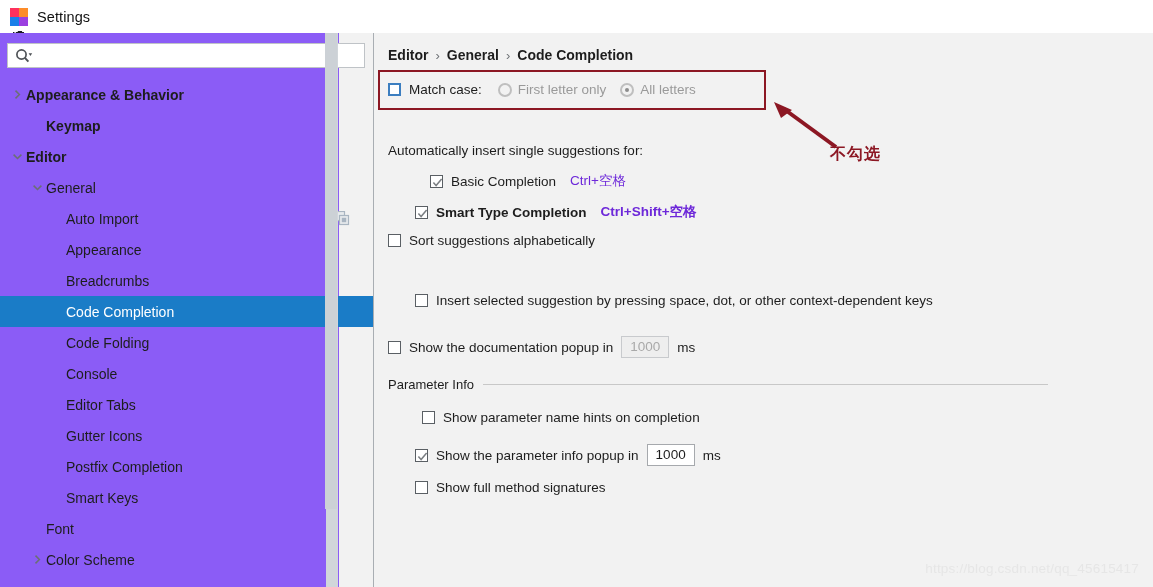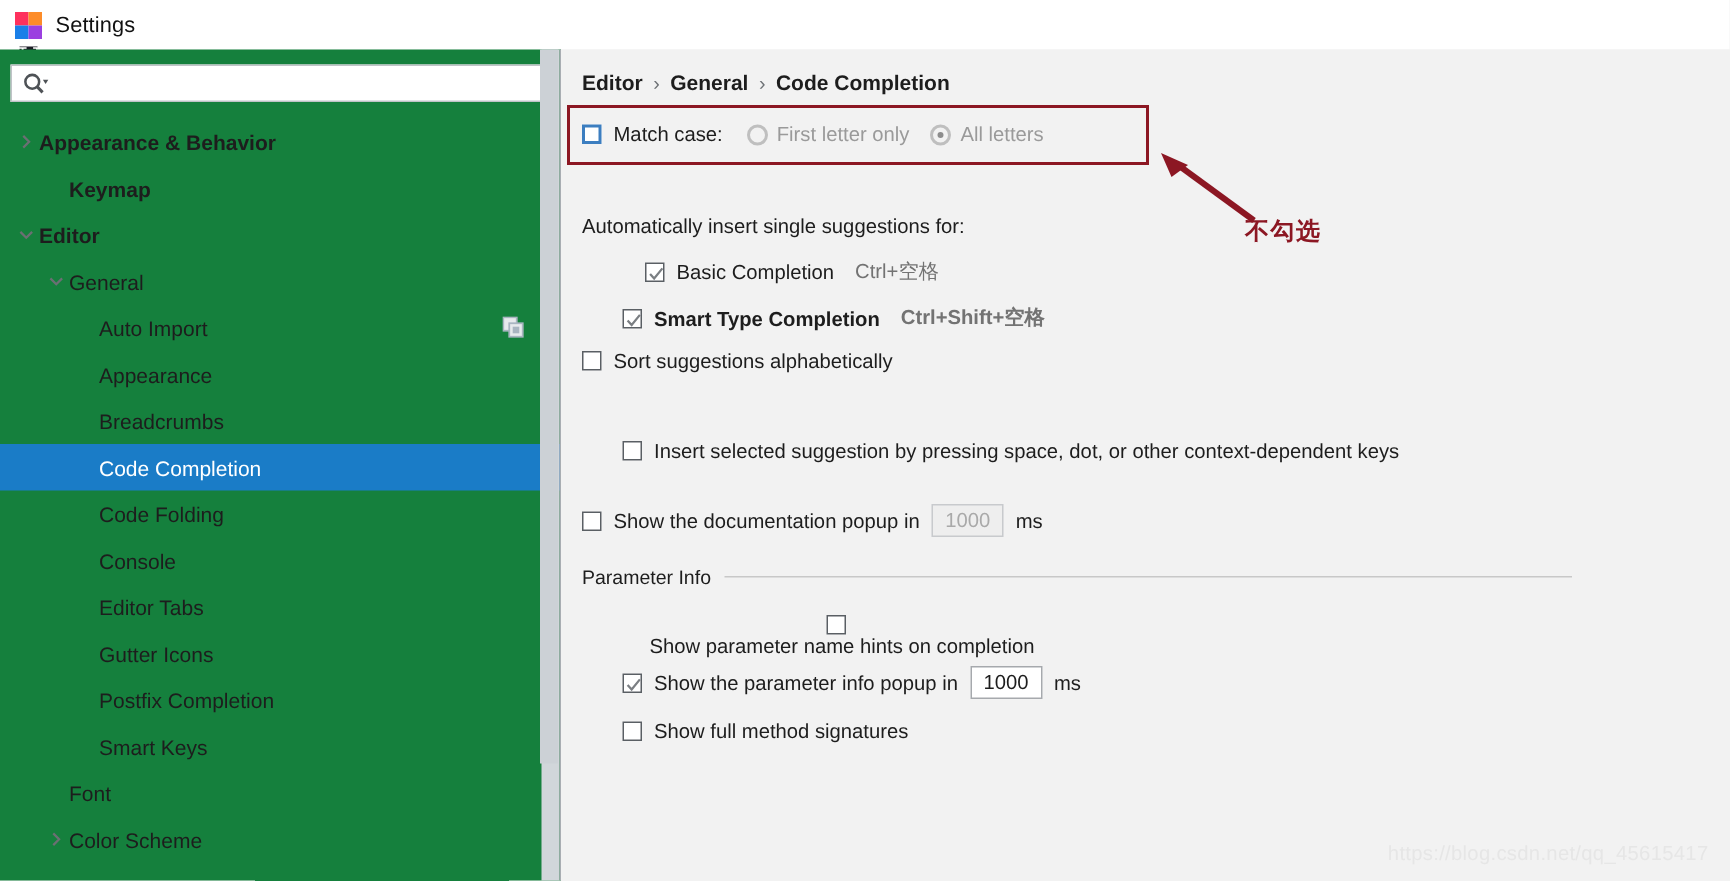--- a/index.html
+++ b/index.html
@@ -52,23 +52,23 @@
   .title-text {
     font-size: 14.5px;
     color: #111;
     letter-spacing: .1px;
   }
 
   
   .left-panel {
     position: absolute;
     left: 0; top: 33px;
-    width: 374px;
+    width: 339px;
     height: 554px;
-    background: #15803d;
+    background: #8b5cf6;
     box-sizing: border-box;
   }
   .search-wrap {
     position: absolute;
     left: 7px; top: 10px;
     width: 358px; height: 25px;
     background: #ffffff;
     border: 1px solid #bfc3c7;
     box-sizing: border-box;
     display: flex;
@@ -206,21 +206,21 @@
   }
   .radio.checked::after {
     content: "";
     position: absolute;
     left: 3px; top: 3px;
     width: 4px; height: 4px;
     border-radius: 50%;
     background: #8d8d8d;
   }
   .disabled-text { color: #9a9a9a; }
-  .shortcut { color: #737373; margin-left: 14px; }
+  .shortcut { color: #6d28d9; margin-left: 14px; }
 
   .numfield {
     width: 48px;
     height: 22px;
     border: 1px solid #a6a9ad;
     background: #ffffff;
     box-sizing: border-box;
     font-family: "Liberation Sans", sans-serif;
     font-size: 13.5px;
     color: #1d1d1d;
@@ -463,21 +463,21 @@
         <span>Show the documentation popup in</span>
         <span class="numfield disabled">1000</span>
         <span>ms</span>
       </div>
 
       <div class="group-title" style="left:14px; top:344px;">
         <span>Parameter Info</span>
         <span class="line"></span>
       </div>
 
-      <div class="row" style="left:59px; top:377px;flex-direction:column;">
+      <div class="row" style="left:48px; top:377px;">
         <span class="cb"></span>
         <span>Show parameter name hints on completion</span>
       </div>
 
       <div class="row" style="left:41px; top:411px;">
         <span class="cb">
           <svg width="15" height="15" viewBox="0 0 15 15">
               <polyline points="3.4,7.6 6.1,10.6 11.6,3.9" fill="none" stroke="#7b7f83" stroke-width="1.5"></polyline>
             </svg>
         </span>

